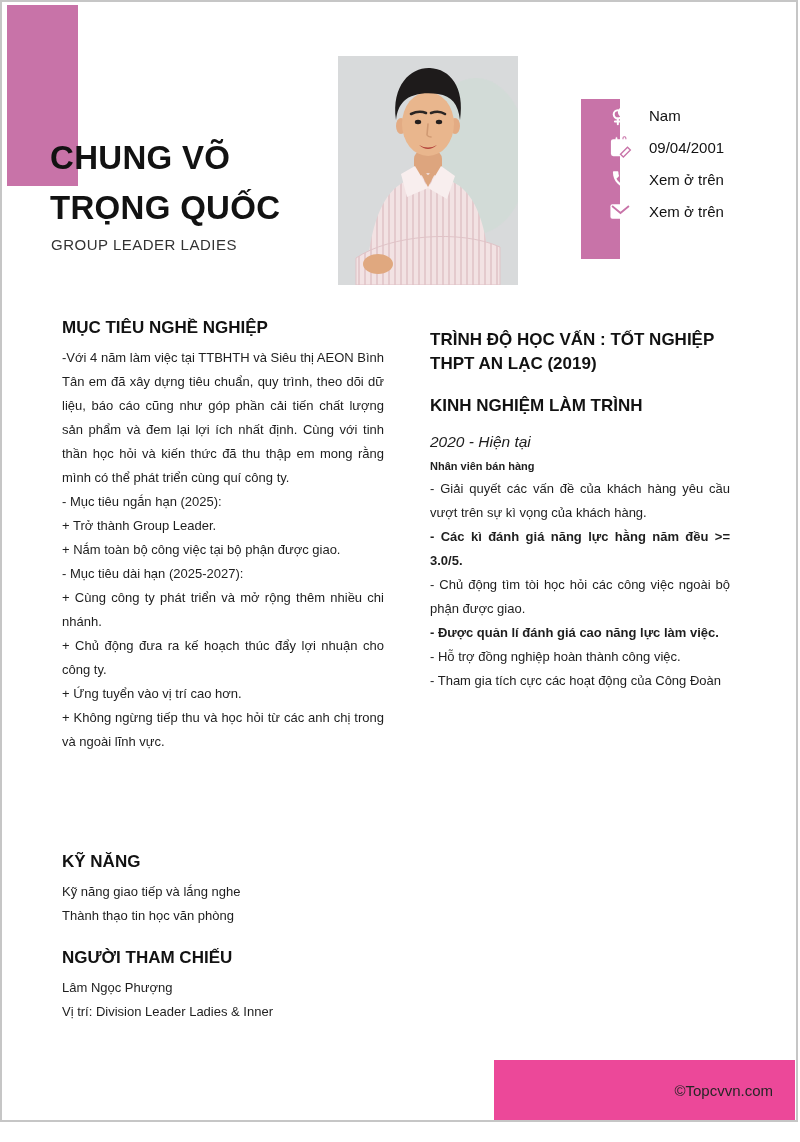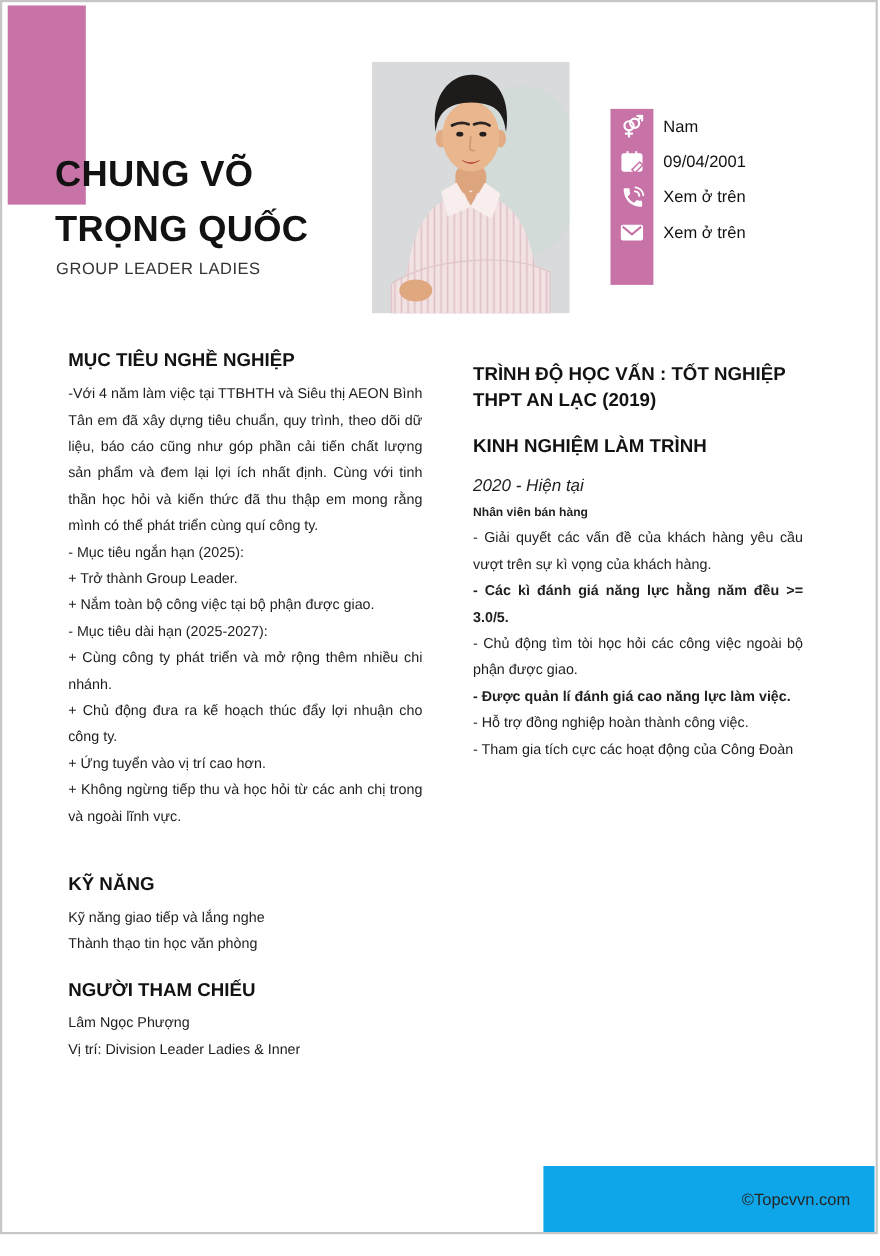--- a/index.html
+++ b/index.html
@@ -28,21 +28,21 @@
   }
   .job-title {
     position: absolute; left: 51px; top: 236px;
     font-size: 15px; letter-spacing: 0.5px; color: #333333;
   }
   .photo {
     position: absolute; left: 338px; top: 56px;
     width: 180px; height: 229px; overflow: hidden;
   }
   .photo svg { display: block; }
-  .contact { position: absolute; left: 555px; top: 99px; }
+  .contact { position: absolute; left: 581px; top: 99px; padding-left: 20px; }
   .contact-strip {
     position: absolute; left: 0; top: 0;
     width: 39px; height: 160px;
   }
   .contact-row {
     position: relative; display: flex; align-items: center;
     height: 32px;
   }
   .contact-icon {
     width: 39px; height: 32px; flex: 0 0 39px;
@@ -57,21 +57,21 @@
   h2.sec {
     font-size: 17px; font-weight: bold; line-height: 24px;
     color: #121212;
   }
   .body-text {
     font-size: 13px; line-height: 24px; text-align: justify;
     color: #1e1e1e;
   }
   .mt6  { margin-top: 6px; }
   .mt18 { margin-top: 18px; }
-  .mt62 { margin-top: 38px; }
+  .mt62 { margin-top: 96px; }
   .bold { font-weight: bold; }
   .company { font-size: 16px; font-weight: bold; line-height: 22px; margin-top: 5px; color: #121212; }
   .period  { font-size: 15.5px; font-style: italic; line-height: 22px; margin-top: 13px; }
   .role    { font-size: 11px; font-weight: bold; line-height: 22px; margin-top: 2px; }
 
   .footer-bar {
     position: absolute; left: 494px; top: 1060px;
     width: 301px; height: 60px;
     display: flex; align-items: center; justify-content: flex-end;
     padding-right: 22px;
@@ -202,15 +202,15 @@
   <div class="role">Nhân viên bán hàng</div>
 
   <div class="body-text">- Giải quyết các vấn đề của khách hàng yêu cầu vượt trên sự kì vọng của khách hàng.</div>
   <div class="body-text bold">- Các kì đánh giá năng lực hằng năm đều &gt;= 3.0/5.</div>
   <div class="body-text">- Chủ động tìm tòi học hỏi các công việc ngoài bộ phận được giao.</div>
   <div class="body-text bold">- Được quản lí đánh giá cao năng lực làm việc.</div>
   <div class="body-text">- Hỗ trợ đồng nghiệp hoàn thành công việc.</div>
   <div class="body-text">- Tham gia tích cực các hoạt động của Công Đoàn</div>
 </div>
 
-<div class="footer-bar" style="background:#0ea5e9;">
+<div class="footer-bar" style="background:#ec4899;">
   <span class="footer-credit">©Topcvvn.com</span>
 </div>
 
 </body></html>

